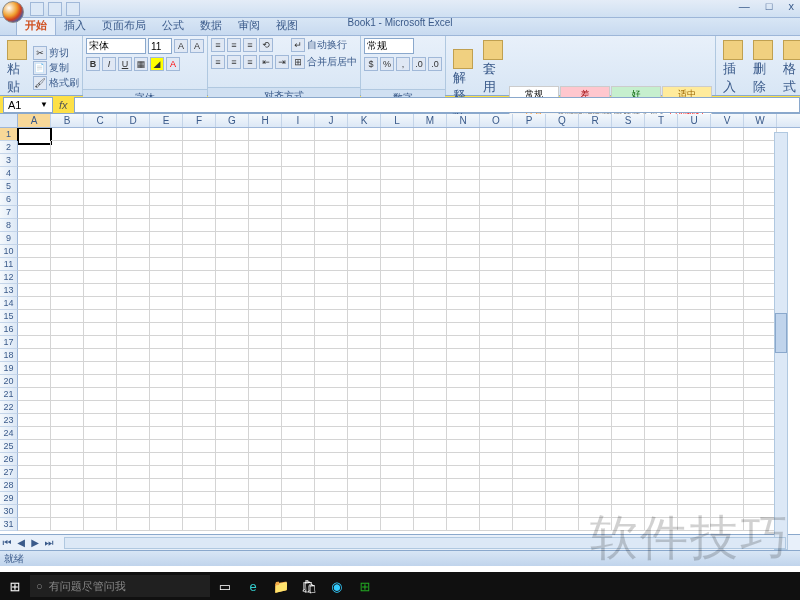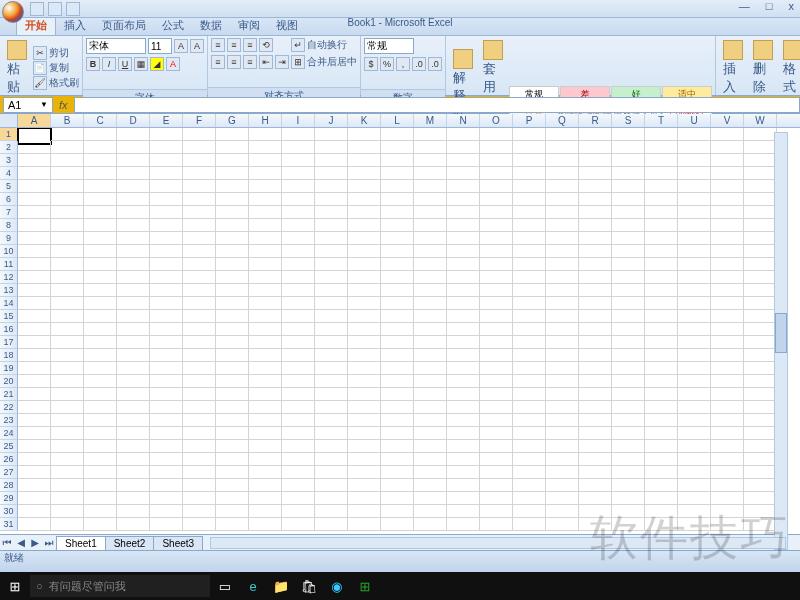--- a/index.html
+++ b/index.html
@@ -33,21 +33,21 @@
 .row { display: flex; align-items: center; gap: 2px; }
 .smico { width: 14px; height: 14px; background: #e0e8f4; border: 1px solid #a0b8d8; font-size: 9px; text-align: center; line-height: 12px; color: #333; }
 .sel { height: 16px; border: 1px solid #8aa8cc; background: #fff; font-size: 10px; padding: 0 2px; }
 .txt { font-size: 10px; color: #3a5a8a; white-space: nowrap; }
 
 
 .style-gallery { display: grid; grid-template-columns: repeat(4, 50px); grid-template-rows: repeat(2, 18px); gap: 1px; }
 .style-cell { border: 1px solid #ccc; font-size: 9px; display: flex; align-items: center; justify-content: center; cursor: pointer; }
 
 
-.fxbar { height: 18px; background: #eab308; display: flex; align-items: center; border-bottom: 1px solid #8aa8cc; font-size: 11px; }
+.fxbar { height: 18px; background: #fde047; display: flex; align-items: center; border-bottom: 1px solid #8aa8cc; font-size: 11px; }
 .namebox { width: 50px; height: 16px; background: #fff; border: 1px solid #8aa8cc; margin-left: 3px; padding: 0 4px; display: flex; align-items: center; }
 .fxlabel { padding: 0 6px; font-style: italic; color: #555; }
 .fxinput { flex: 1; height: 16px; background: #fff; border: 1px solid #8aa8cc; }
 
 
 .grid-wrap { position: relative; height: 420px; overflow: hidden; background: #fff; }
 .colhead { display: flex; height: 14px; background: linear-gradient(#f4f8fc,#dce8f6); border-bottom: 1px solid #9db6d8; }
 .corner { width: 18px; border-right: 1px solid #9db6d8; background: #dce8f6; }
 .ch { width: 33px; border-right: 1px solid #c4d4e8; text-align: center; font-size: 10px; color: #3a5a8a; line-height: 14px; }
 .rows { height: 406px; overflow: hidden; }
@@ -58,21 +58,21 @@
 .ch.selh, .rh.selh { background: #f8d898; }
 
 
 .sheetbar { height: 16px; background: #e8f0fa; display: flex; align-items: center; font-size: 10px; border-top: 1px solid #8aa8cc; }
 .navbtn { width: 14px; text-align: center; color: #3a5a8a; cursor: pointer; }
 .sheettab { padding: 1px 8px; background: #fff; border: 1px solid #8aa8cc; border-bottom: none; margin-right: -1px; cursor: pointer; }
 .sheettab.inactive { background: #d8e6f5; }
 .scrolltrack { flex: 1; height: 12px; background: #dce8f6; margin: 0 14px 0 8px; position: relative; border: 1px solid #b0c8e0; }
 
 
-.statusbar { height: 22px; background: linear-gradient(#d8e6f5,#c0d4ec); display: flex; font-size: 10px; color: #3a5a8a; padding: 0 4px; border-top: 1px solid #8aa8cc; }
+.statusbar { height: 16px; background: linear-gradient(#d8e6f5,#c0d4ec); display: flex; align-items: center; font-size: 10px; color: #3a5a8a; padding: 0 4px; border-top: 1px solid #8aa8cc; }
 
 
 .taskbar { position: absolute; bottom: 0; left: 0; right: 0; height: 28px; background: #101010; display: flex; align-items: center; gap: 2px; padding: 0 2px; }
 .tbico { width: 26px; height: 24px; display: flex; align-items: center; justify-content: center; color: #fff; font-size: 13px; cursor: pointer; }
 .search { width: 180px; height: 22px; background: #202020; color: #888; font-size: 11px; display: flex; align-items: center; padding: 0 6px; gap: 6px; }
 
 
 .watermark { position: absolute; right: 10px; bottom: 30px; font-size: 48px; color: rgba(0,0,0,0.18); font-family: "Microsoft YaHei"; letter-spacing: 2px; pointer-events: none; }
 
 .vscroll { position: absolute; right: 12px; top: 132px; width: 14px; height: 418px; background: #dce8f6; border: 1px solid #b0c8e0; }
@@ -1092,25 +1092,20 @@
 </div>
 <div class="vscroll">
     <div class="vthumb"></div>
   </div>
 
 <div class="sheetbar">
   <div class="navbtn">⏮</div>
   <div class="navbtn">◀</div>
   <div class="navbtn">▶</div>
   <div class="navbtn">⏭</div>
-  <div id="sheets" style="display:flex">
-      <div class="sheettab">Sheet1</div>
-      <div class="sheettab inactive">Sheet2</div>
-      <div class="sheettab inactive">Sheet3</div>
-    </div>
   <div class="scrolltrack"></div>
 </div>
 
 <div class="statusbar">
   <span>就绪</span>
 </div>
 
 <div class="watermark">软件技巧</div>
 
 <div class="taskbar">

